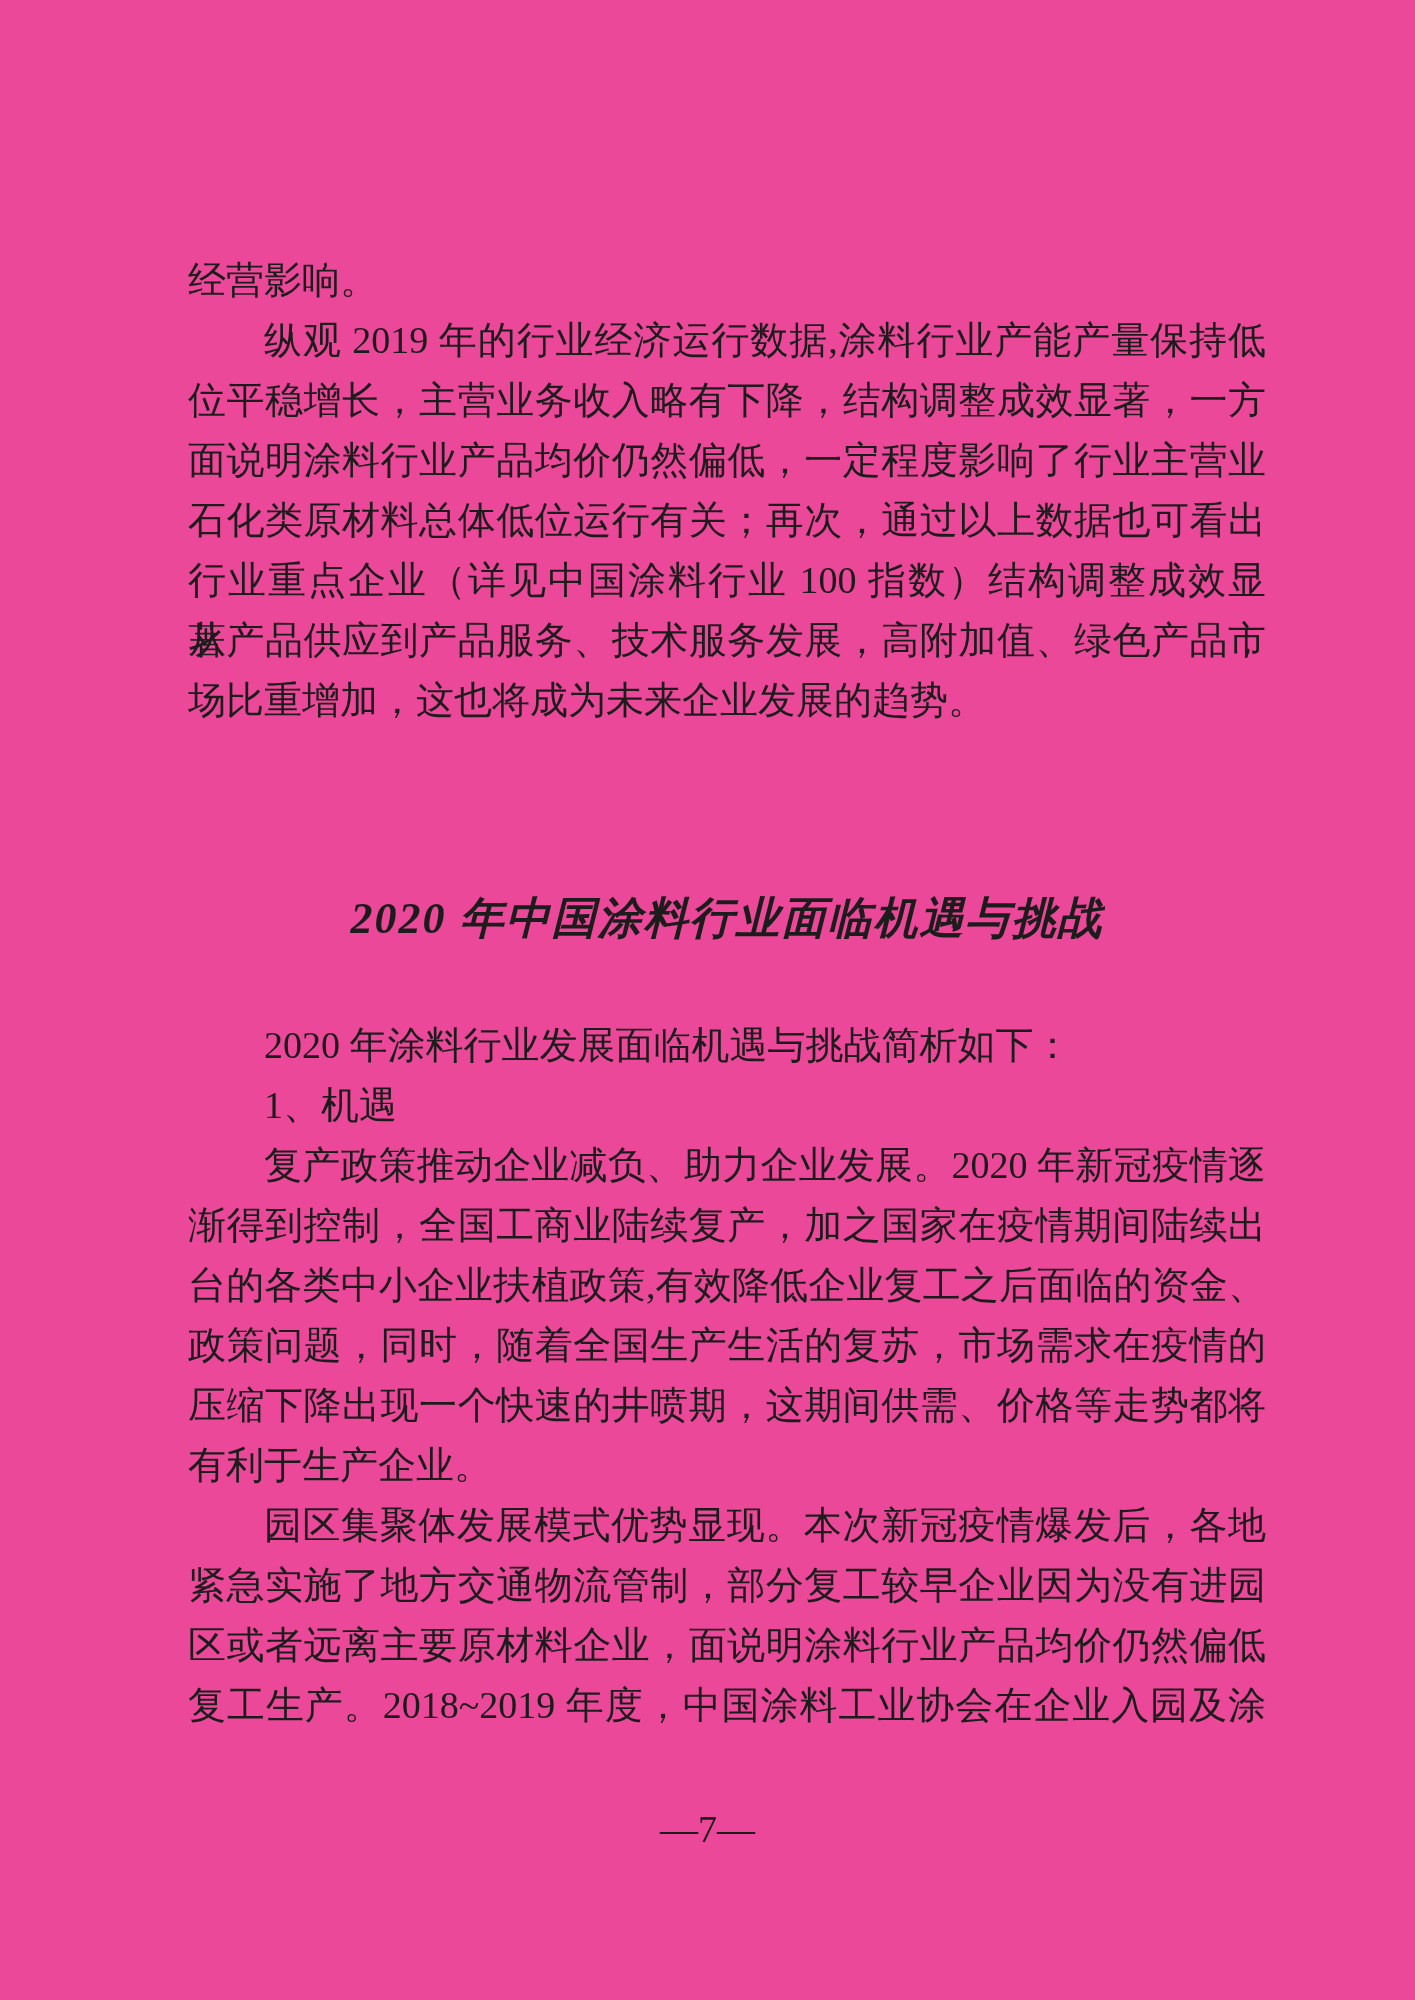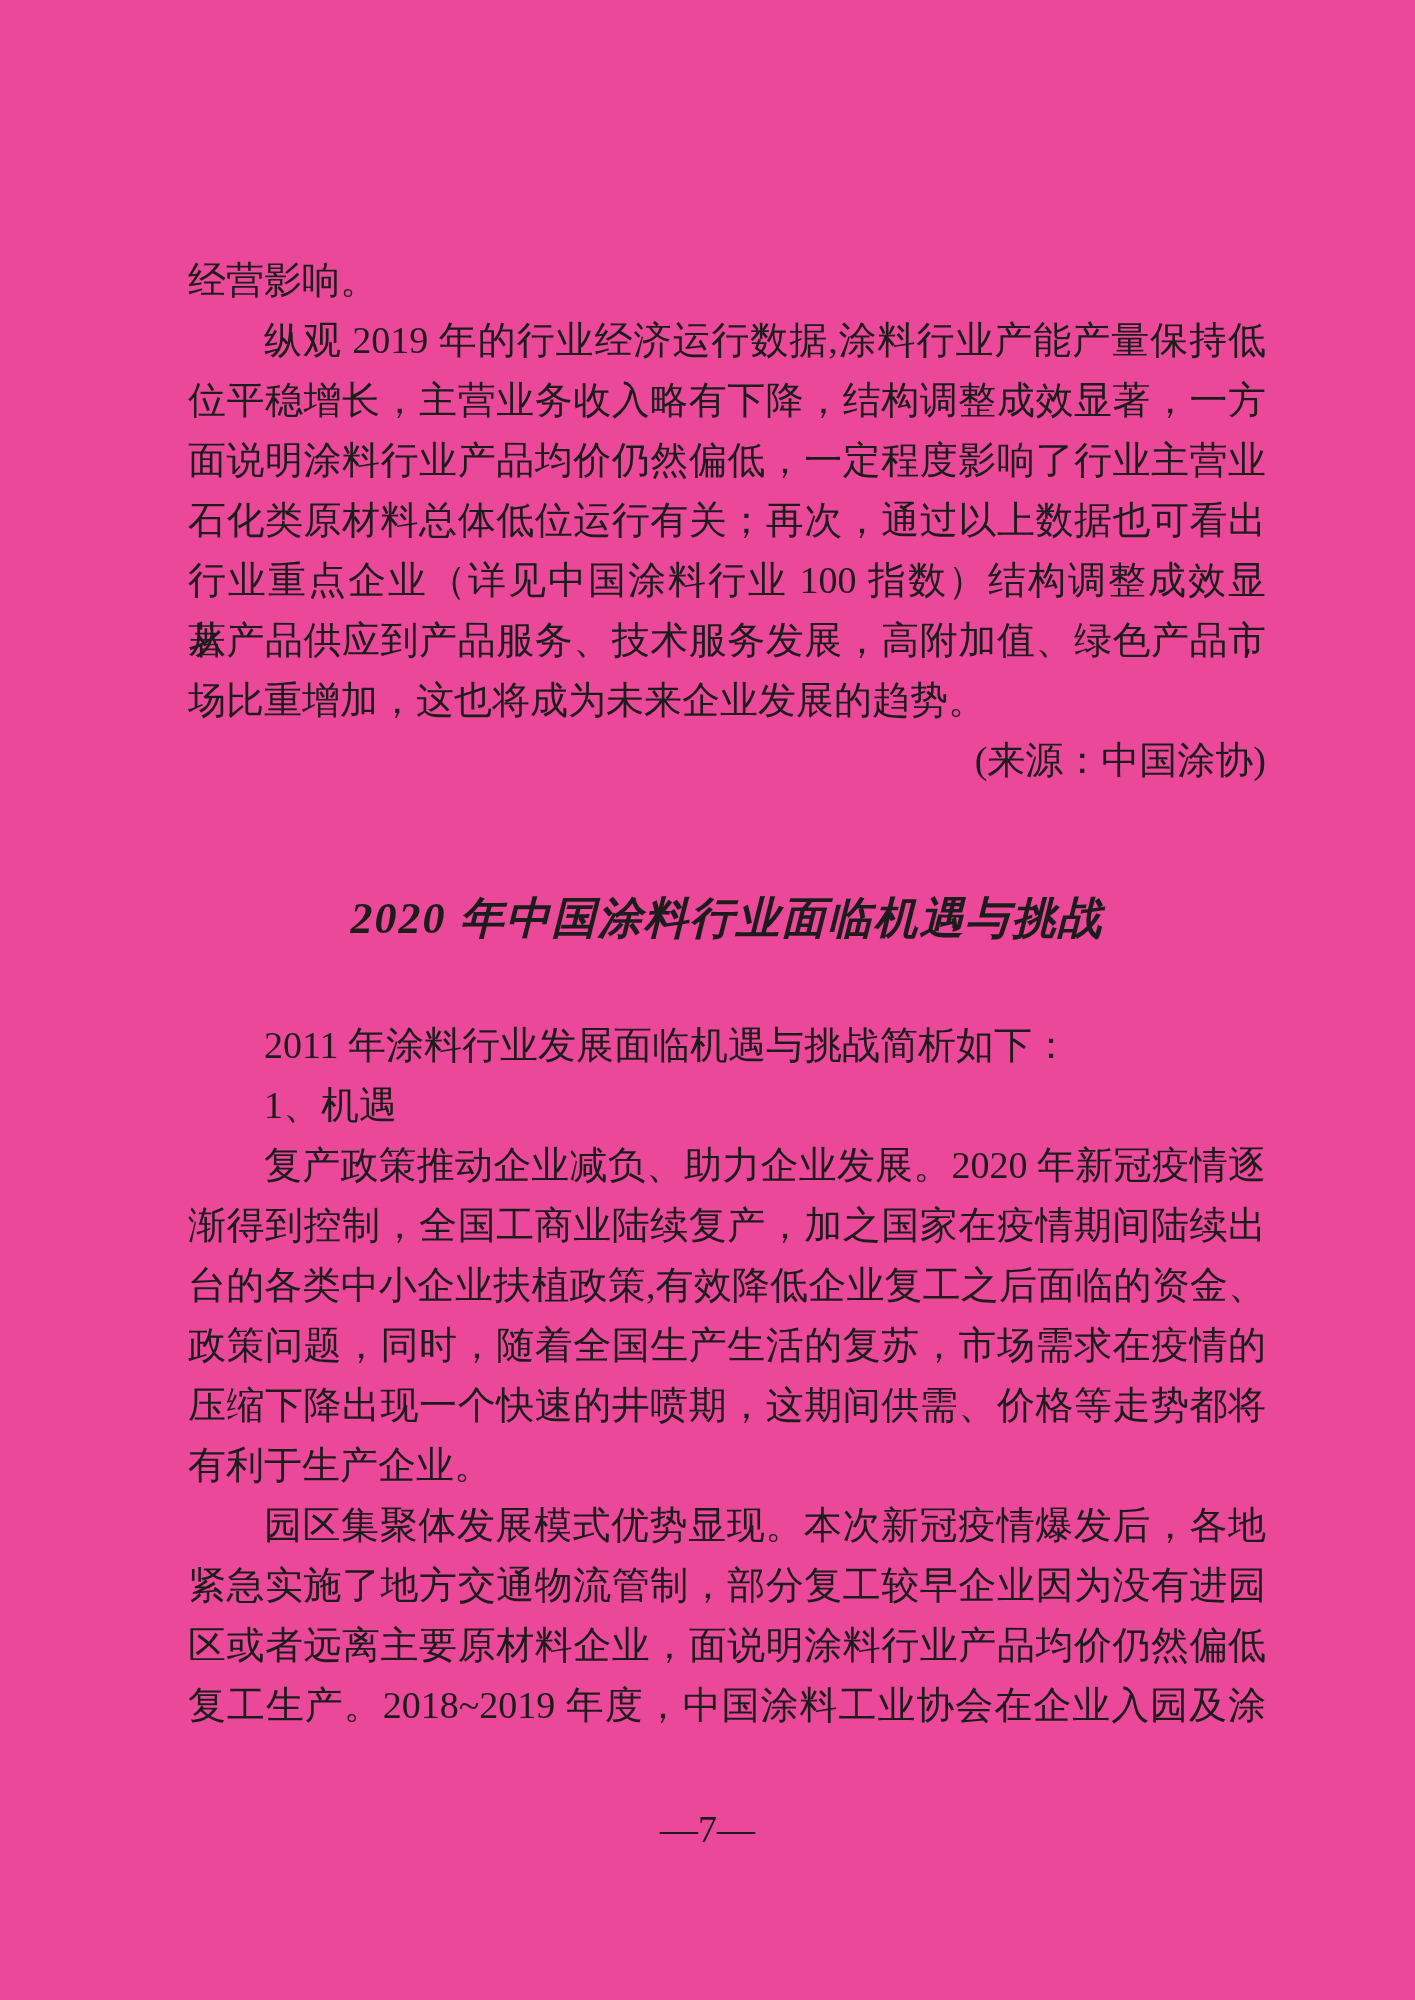--- a/index.html
+++ b/index.html
@@ -74,27 +74,26 @@
 
   <div class="textblock" id="intro">
     <div class="line ns">经营影响。</div>
     <div class="line indent">纵观 2019 年的行业经济运行数据,涂料行业产能产量保持低</div>
     <div class="line">位平稳增长，主营业务收入略有下降，结构调整成效显著，一方</div>
     <div class="line">面说明涂料行业产品均价仍然偏低，一定程度影响了行业主营业</div>
     <div class="line">石化类原材料总体低位运行有关；再次，通过以上数据也可看出</div>
     <div class="line">行业重点企业（详见中国涂料行业 100 指数）结构调整成效显著，</div>
     <div class="line">从产品供应到产品服务、技术服务发展，高附加值、绿色产品市</div>
     <div class="line ns">场比重增加，这也将成为未来企业发展的趋势。</div>
-    <div class="line right">(来源：中国涂协)</div>
   </div>
 
   <div id="heading">2020 年中国涂料行业面临机遇与挑战</div>
 
   <div class="textblock" id="body">
-    <div class="line ns indent">2011 年涂料行业发展面临机遇与挑战简析如下：</div>
+    <div class="line ns indent">2020 年涂料行业发展面临机遇与挑战简析如下：</div>
     <div class="line ns indent">1、机遇</div>
     <div class="line indent">复产政策推动企业减负、助力企业发展。2020 年新冠疫情逐</div>
     <div class="line">渐得到控制，全国工商业陆续复产，加之国家在疫情期间陆续出</div>
     <div class="line">台的各类中小企业扶植政策,有效降低企业复工之后面临的资金、</div>
     <div class="line">政策问题，同时，随着全国生产生活的复苏，市场需求在疫情的</div>
     <div class="line">压缩下降出现一个快速的井喷期，这期间供需、价格等走势都将</div>
     <div class="line ns">有利于生产企业。</div>
     <div class="line indent">园区集聚体发展模式优势显现。本次新冠疫情爆发后，各地</div>
     <div class="line">紧急实施了地方交通物流管制，部分复工较早企业因为没有进园</div>
     <div class="line">区或者远离主要原材料企业，面说明涂料行业产品均价仍然偏低</div>

